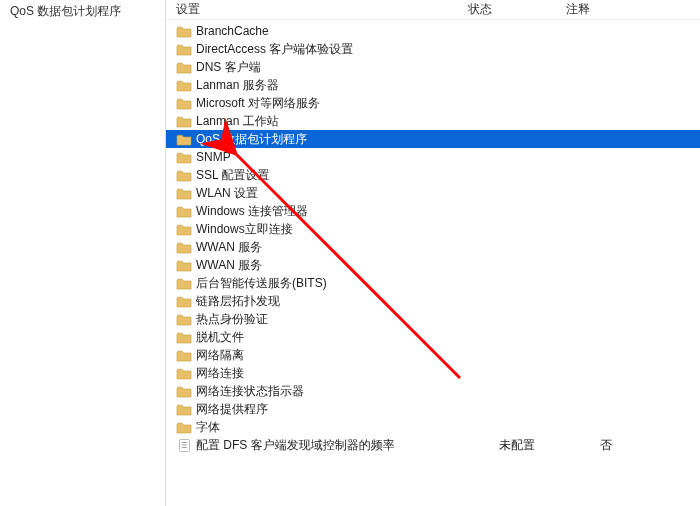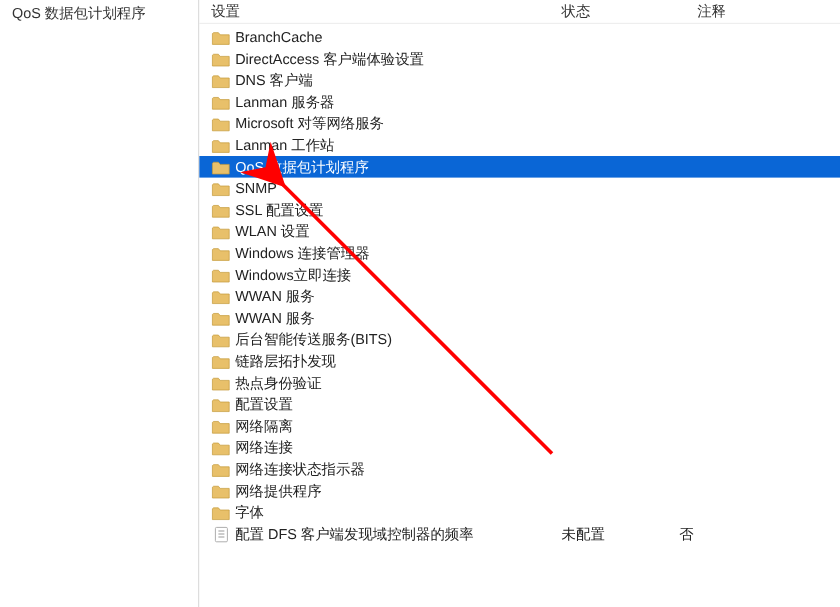--- a/index.html
+++ b/index.html
@@ -4,22 +4,22 @@
   <style>
     * { box-sizing: border-box; margin: 0; padding: 0; }
     body { font-family: "Microsoft YaHei", "Segoe UI", sans-serif; font-size: 12px; background: #fff; width: 700px; height: 506px; overflow: hidden; position: relative; }
     .app { display: flex; height: 100%; }
     .left-panel { width: 166px; border-right: 1px solid #ddd; padding: 2px 4px; }
     .left-title { font-size: 12px; color: #333; padding: 1px 6px; }
     .right-panel { flex: 1; display: flex; flex-direction: column; }
     .header { display: flex; height: 20px; align-items: center; padding: 2px 0 2px 10px; border-bottom: 1px solid #eee; color: #333; font-size: 12px; }
     .header .col-setting { width: 292px; }
     .header .col-state { width: 98px; }
-    .header .col-comment { width: 80px; margin-left: 15px; }
-    .tree { flex: 1; overflow: auto; padding-top: 2px; }
+    .header .col-comment { width: 80px; }
+    .tree { flex: 1; overflow: auto; padding-top: 2px; text-align: center; }
     .row { display: flex; align-items: center; height: 18px; padding-left: 10px; font-size: 12px; color: #222; cursor: default; position: relative; }
     .row .name { width: 292px; display: flex; align-items: center; gap: 4px; }
     .row .state { width: 98px; }
     .row .comment { width: 80px; }
     .row.selected { background: #0a66d6; color: #fff; }
     .icon { width: 16px; height: 14px; display: inline-flex; align-items: center; justify-content: center; flex-shrink: 0; }
     .icon svg { display: block; }
     .fill-folder { fill: #e8c06a; stroke: #c49a3a; stroke-width: 0.6; }
     .fill-sheet { fill: #fff; stroke: #aaa; stroke-width: 0.8; }
     .arrow-overlay { position: absolute; pointer-events: none; left: 0; top: 0; width: 700px; height: 506px; }
@@ -242,21 +242,21 @@
           <div class="state"></div>
           <div class="comment"></div>
         </div>
         <div class="row">
           <div class="name">
             <span class="icon">
               <svg width="16" height="13" viewBox="0 0 16 13">
                 <path class="fill-folder" d="M1 3 L1 12 L15 12 L15 4 L7.5 4 L6 2.2 L2 2.2 Z"></path>
               </svg>
             </span>
-            <span>配置设置</span>
+            <span>脱机文件</span>
           </div>
           <div class="state"></div>
           <div class="comment"></div>
         </div>
         <div class="row">
           <div class="name">
             <span class="icon">
               <svg width="16" height="13" viewBox="0 0 16 13">
                 <path class="fill-folder" d="M1 3 L1 12 L15 12 L15 4 L7.5 4 L6 2.2 L2 2.2 Z"></path>
               </svg>

